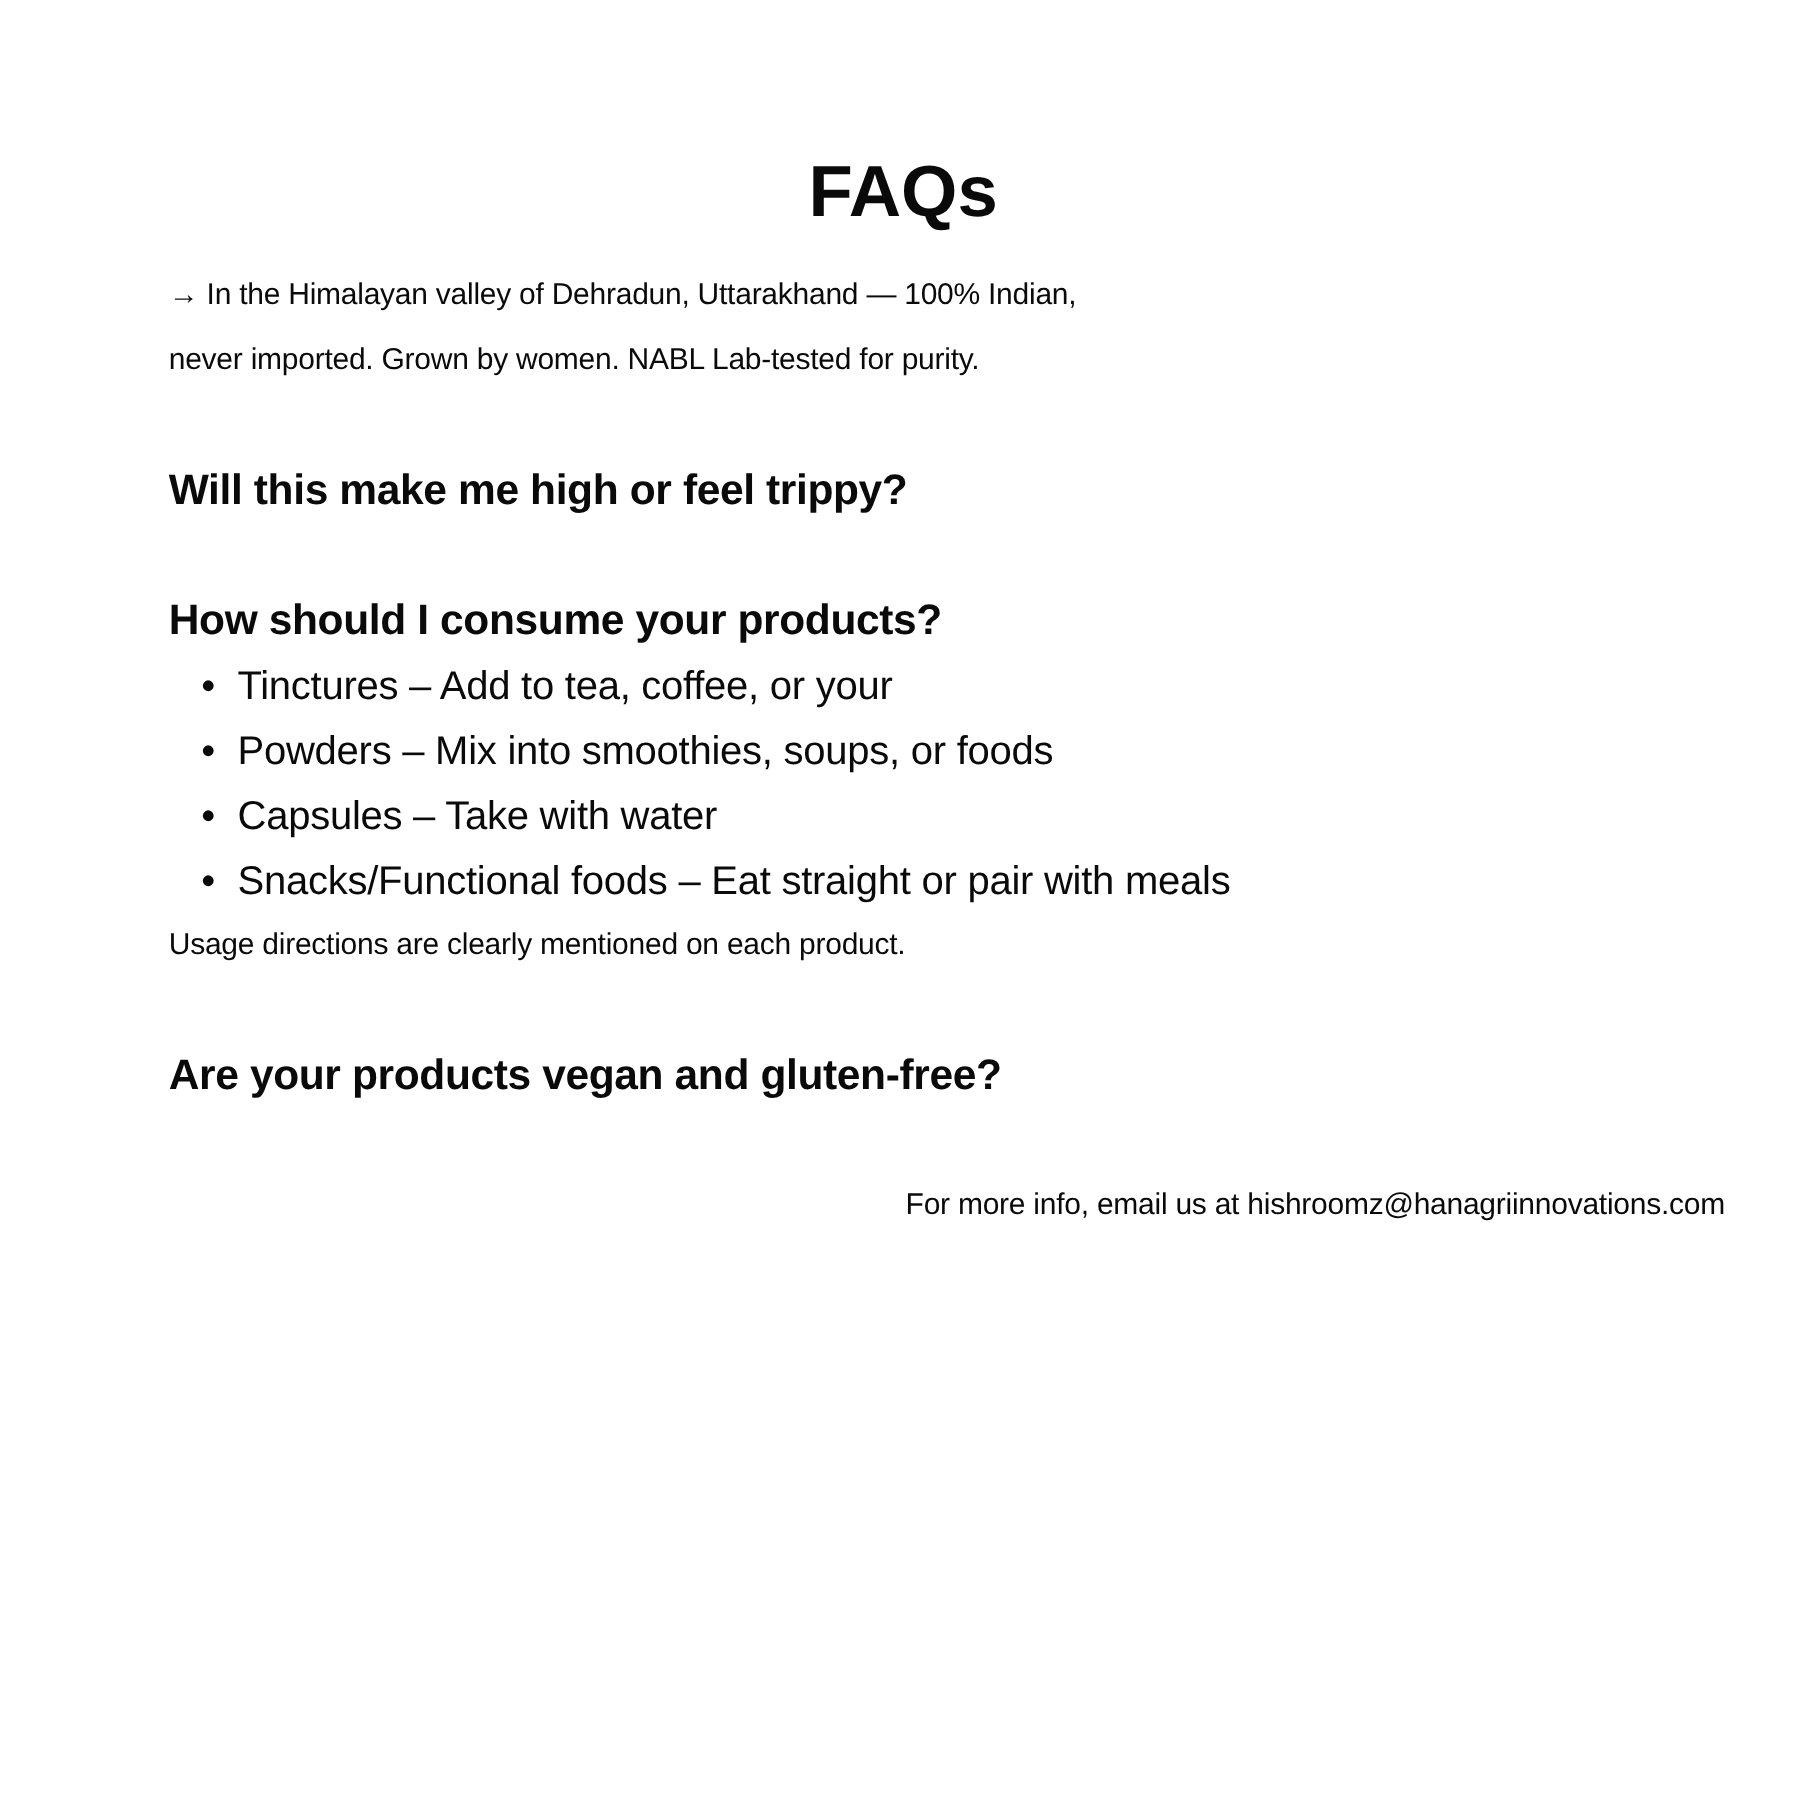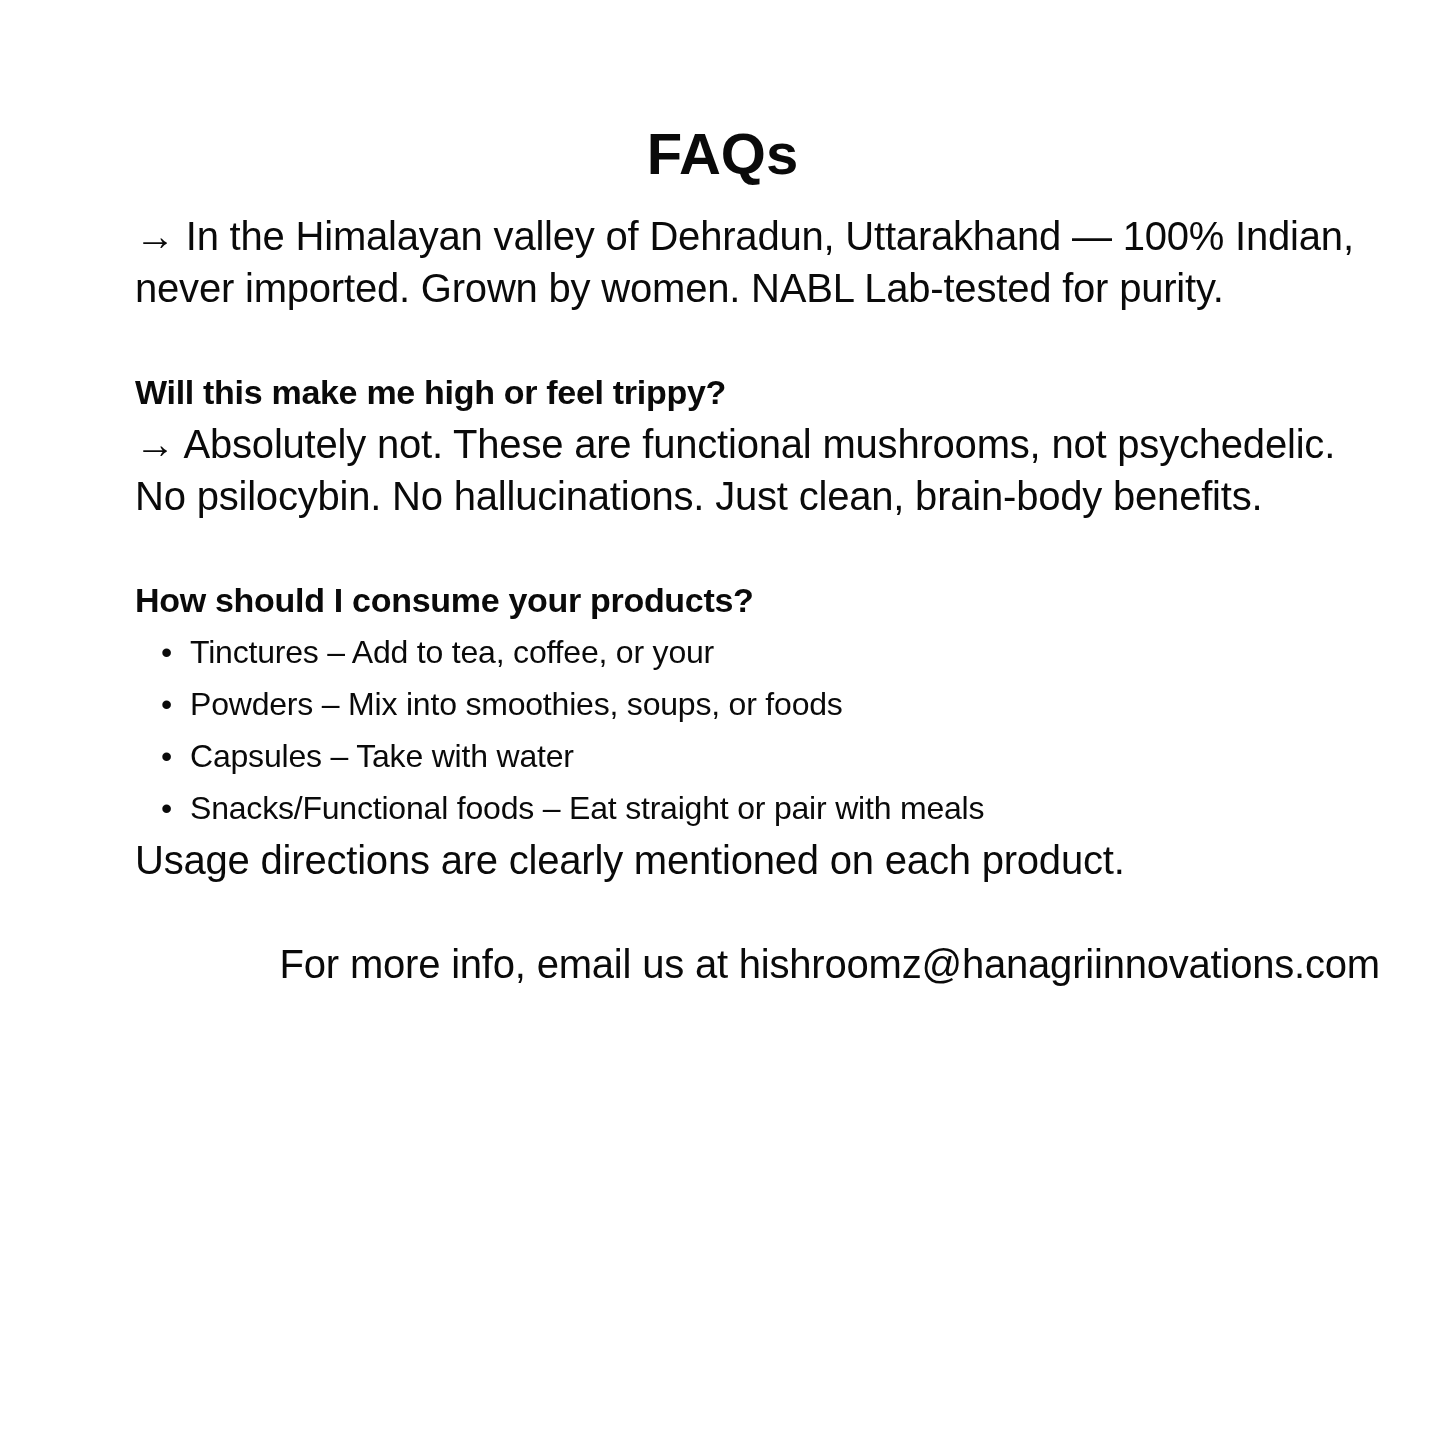--- a/index.html
+++ b/index.html
@@ -30,21 +30,21 @@
     width: 1245px;
   }
   .faq-section { margin-bottom: 52px; }
   .question {
     font-size: 34px;
     font-weight: 800;
     letter-spacing: -0.3px;
     line-height: 52px;
   }
   .answer, .intro, .outro, .footer {
-    font-size: 40px;
+    font-size: 24px;
     font-weight: 400;
     letter-spacing: -0.2px;
     line-height: 52px;
     white-space: pre-line;
   }
   ul.bullets {
     list-style: none;
   }
   ul.bullets li {
     position: relative;
@@ -71,34 +71,33 @@
 
   <div class="content">
 
     <section class="faq-section">
       <p class="answer">→ In the Himalayan valley of Dehradun, Uttarakhand — 100% Indian,
 never imported. Grown by women. NABL Lab-tested for purity.</p>
     </section>
 
     <section class="faq-section">
       <h2 class="question">Will this make me high or feel trippy?</h2>
-      <p class="answer">→ Absolutely not. These are functional mushrooms, not psychedelic.
-No psilocybin. No hallucinations. Just clean, brain-body benefits.</p>
     </section>
 
     <section class="faq-section">
       <h2 class="question">How should I consume your products?</h2>
       <ul class="bullets">
         <li>Tinctures – Add to tea, coffee, or your</li>
         <li>Powders – Mix into smoothies, soups, or foods</li>
         <li>Capsules – Take with water</li>
         <li>Snacks/Functional foods – Eat straight or pair with meals</li>
       </ul>
       <p class="outro">Usage directions are clearly mentioned on each product.</p>
     </section>
 
     <section class="faq-section">
+      <h2 class="question">Are your products vegan and gluten-free?</h2>
     </section>
 
     <p class="footer">For more info, email us at hishroomz@hanagriinnovations.com</p>
 
   </div>
 </div>
 
 </body></html>

